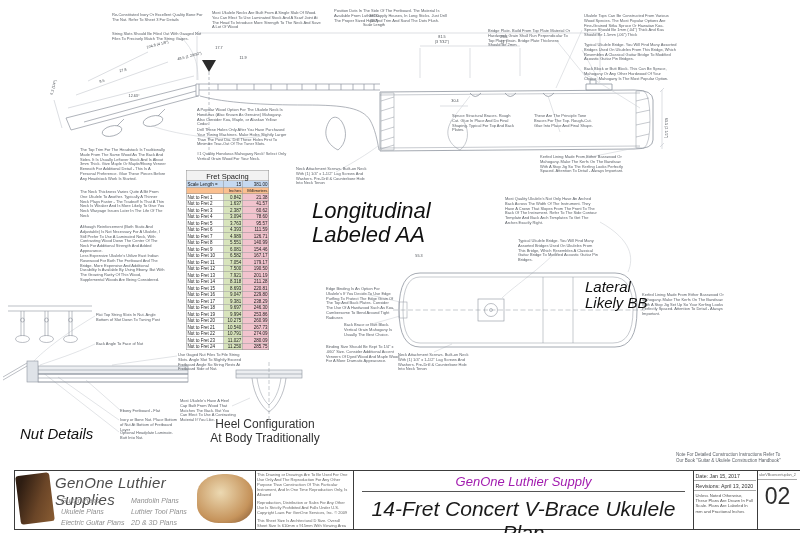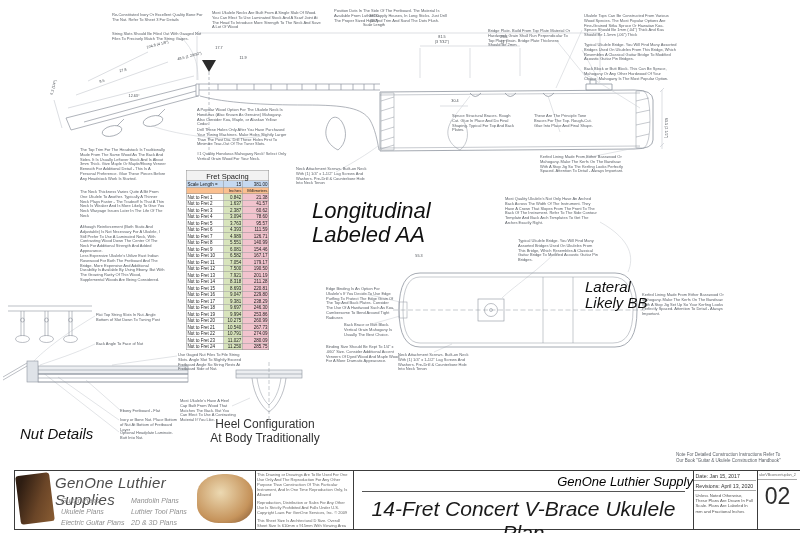--- a/index.html
+++ b/index.html
@@ -43,21 +43,21 @@
   .brand{position:absolute;left:40px;top:3px;width:160px;font-size:15px;font-style:italic;color:#4c4c4c;letter-spacing:.3px;}
   .prodcol{position:absolute;top:25px;font-size:7px;font-style:italic;color:#8f8f8f;line-height:1.55;}
   #prodcol-0{left:46px;} #prodcol-1{left:116px;}
   .photo-head{position:absolute;left:3px;top:3px;width:34px;height:49px;border-radius:3px;
       background:linear-gradient(115deg,#2e1d12 15%,#6a4527 60%,#8a5d33);transform:rotate(-7deg);}
   .photo-body{position:absolute;right:2px;top:3px;width:56px;height:49px;
       border-radius:26px 26px 22px 22px / 20px 20px 18px 18px;
       background:radial-gradient(ellipse at 42% 38%,#ecd9b2,#c6945c 65%,#7d5330);}
   .legal-inner{transform:scale(0.5);transform-origin:0 0;width:188px;padding:3px 2px;font-size:8px;color:#666;line-height:1.25;}
   .legal-inner p{margin:0 0 6px 0;}
-  .company{font-size:13px;font-style:italic;color:#000000;padding-top:3px;text-align:right;}
+  .company{font-size:13px;font-style:italic;color:#a21caf;padding-top:3px;}
   .title-rule{border-top:1px solid #555;margin:2px 8px;}
   .plan-title{font-size:21px;font-style:italic;color:#1a1a1a;padding-top:3px;}
   .date-inner{transform:scale(0.5);transform-origin:0 0;width:124px;}
   .date-row{font-size:10.5px;color:#333;border-bottom:1px solid #555;padding:3px 3px 4px 3px;}
   .date-note{font-size:8.5px;color:#555;line-height:1.25;padding:3px;}
   .num-inner{transform:scale(0.5);transform-origin:0 0;width:78px;text-align:center;}
   .file-code{font-size:7.5px;color:#666;border-bottom:1px solid #555;padding:3px 0 4px 0;}
   .sheet-num{font-size:46px;color:#2d2d2d;line-height:1.4;}
 </style>
 </head>

